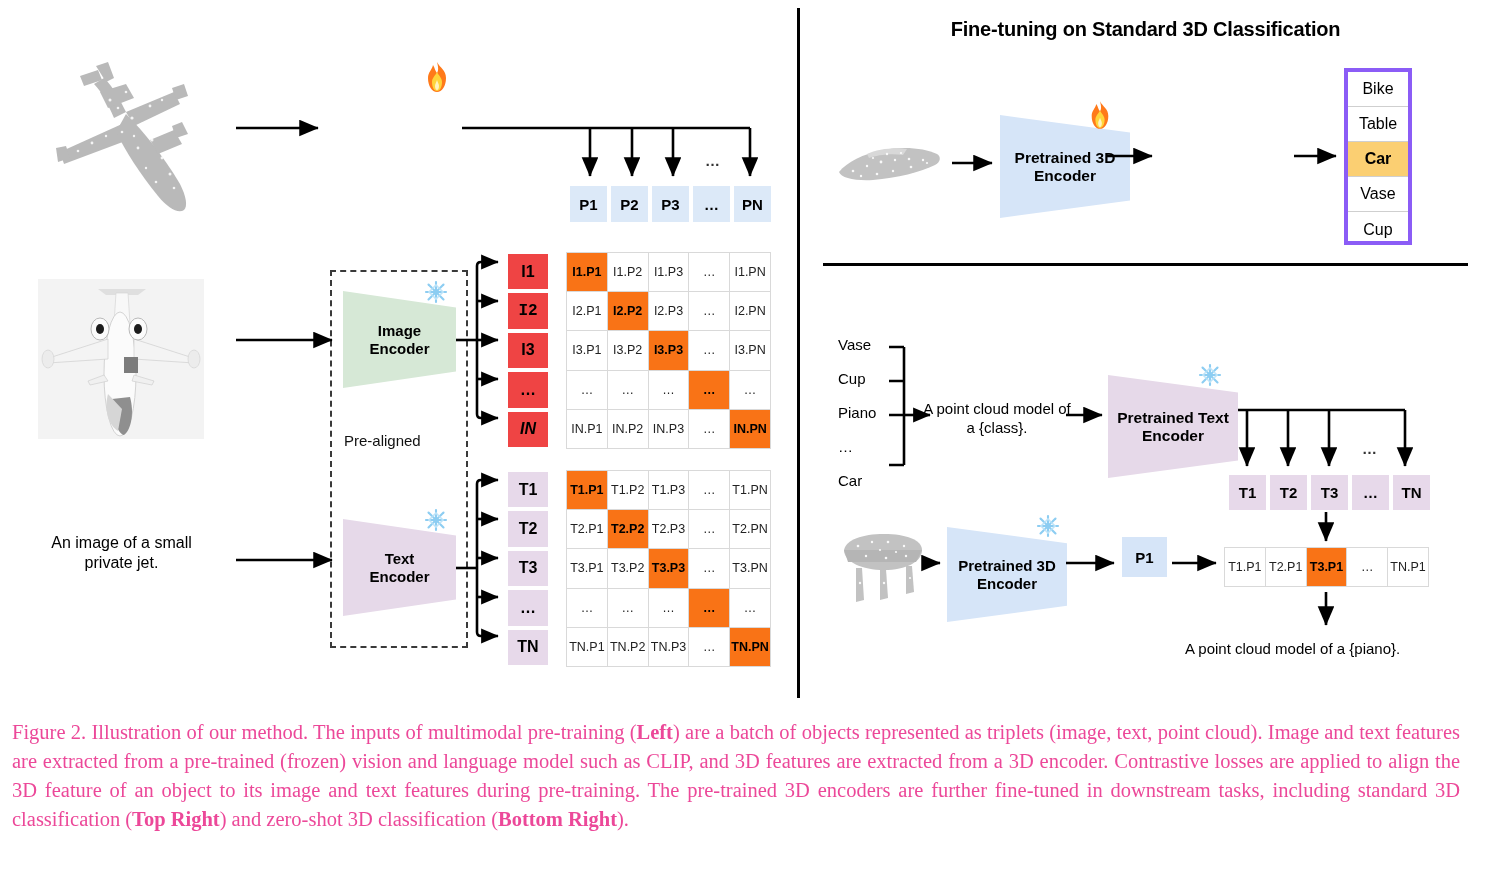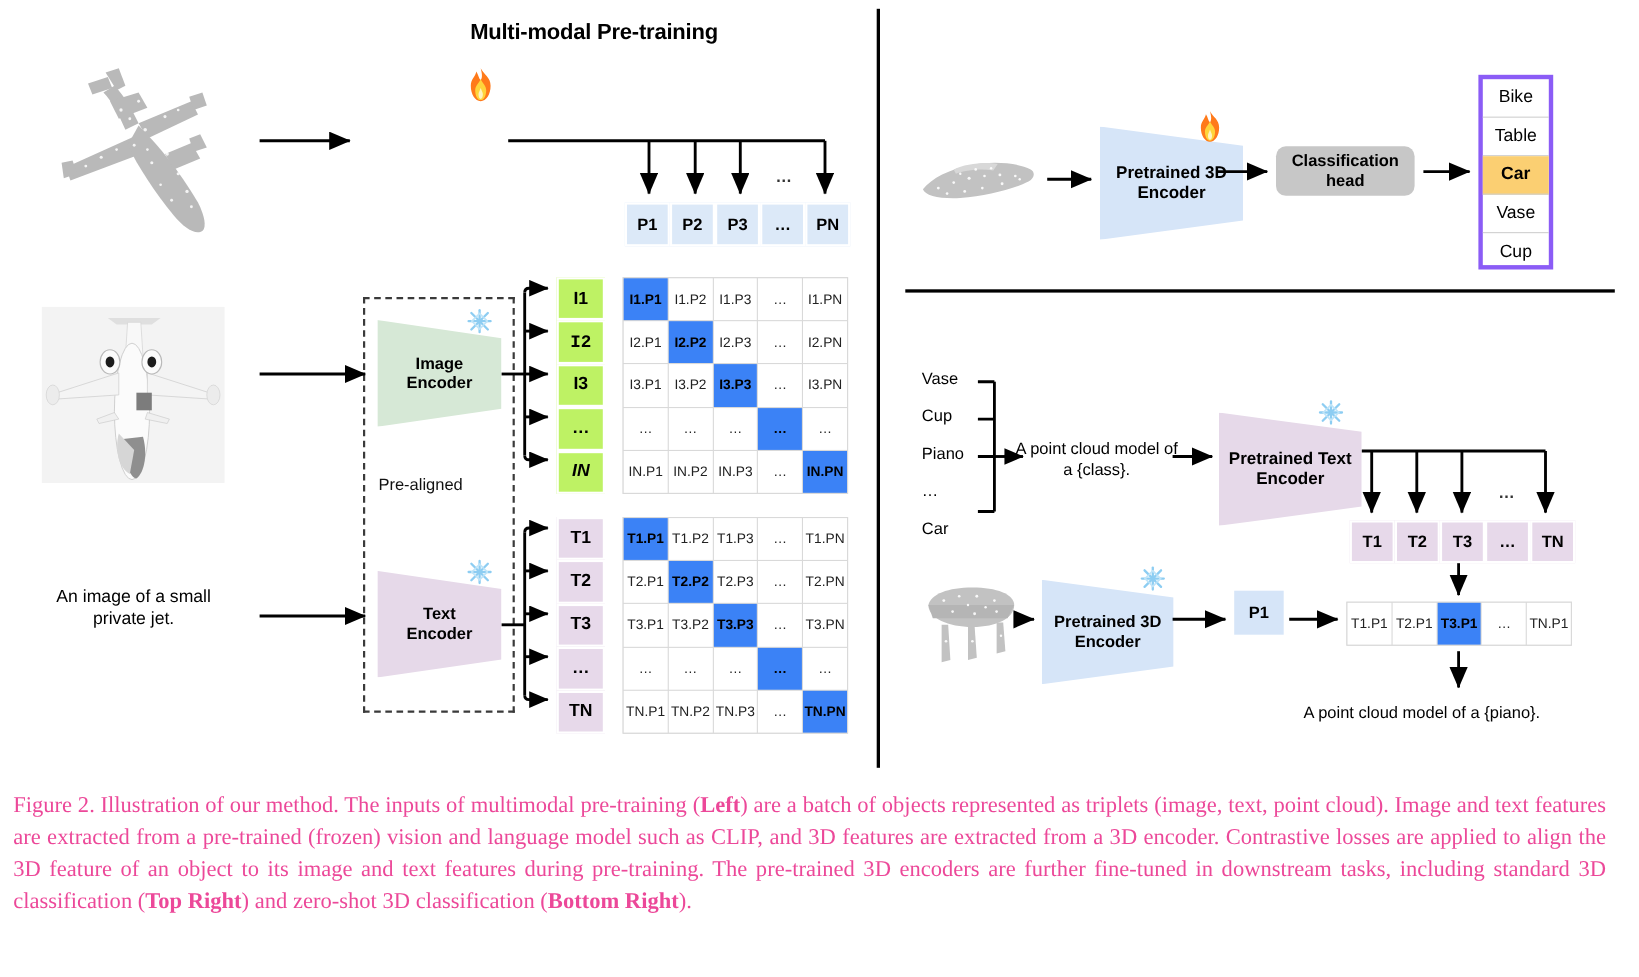--- a/index.html
+++ b/index.html
@@ -25,31 +25,31 @@
   .trap.purple{--c:#e6d9e9;}
 
   
   .cellrow{position:absolute;display:flex;}
   .cell{display:flex;align-items:center;justify-content:center;font-weight:bold;
         box-sizing:border-box;}
   .pcell{background:#dce9f8;border:2px solid #ffffff;font-size:15px;}
   .tcellp{background:#e7d9ea;border:2px solid #ffffff;font-size:15px;}
 
   .colstack{position:absolute;display:flex;flex-direction:column;}
-  .icell{background:#bef264;border:2px solid #fff;font-size:16px;font-weight:bold;
+  .icell{background:#ef4444;border:2px solid #fff;font-size:16px;font-weight:bold;
          display:flex;align-items:center;justify-content:center;box-sizing:border-box;}
   .tcell{background:#e7d9ea;border:2px solid #fff;font-size:16px;font-weight:bold;
          display:flex;align-items:center;justify-content:center;box-sizing:border-box;}
 
   
   .matrix{position:absolute;display:grid;background:#d9d9d9;gap:1px;
           border:1px solid #d9d9d9;box-sizing:border-box;}
   .mcell{background:#ffffff;display:flex;align-items:center;justify-content:center;
          font-size:12.5px;color:#222;}
-  .mcell.hl{background:#3b82f6;font-weight:bold;color:#000;}
+  .mcell.hl{background:#f97316;font-weight:bold;color:#000;}
 
   
   .classlist{position:absolute;border:4px solid #8b5cf6;background:#fff;box-sizing:border-box;}
   .classlist .ci{height:35px;display:flex;align-items:center;justify-content:center;
       font-size:16px;border-bottom:1px solid #cfcfcf;box-sizing:border-box;}
   .classlist .ci:last-child{border-bottom:none;}
   .classlist .ci.hl{background:#fbcf72;font-weight:bold;}
 
   
   .clshead{position:absolute;background:#c7c7c7;border-radius:9px;display:flex;
@@ -80,21 +80,21 @@
   .imgthumb{position:absolute;background:#f2f2f2;}
 </style>
 </head>
 <body>
 
 <div class="fig">
 
   <div class="vdiv"></div>
   <div class="hdiv"></div>
 
-  <div class="title abs" style="left:285px;top:18px;width:510px;">Multi-modal Pre-training</div>
+  <div class="title abs" style="left:823px;top:18px;width:645px;">Fine-tuning on Standard 3D Classification</div>
 
   <svg class="pc" style="left:22px;top:48px;width:215px;height:180px;" viewBox="0 0 215 180">
     <g fill="#b9b9b9">
       <path d="M74 18 L86 14 L92 30 L84 34 Z"></path>
       <path d="M58 28 L76 22 L80 32 L62 38 Z"></path>
       <path d="M82 30 C92 40 98 52 104 64 L92 70 C86 56 80 44 72 36 Z"></path>
       <path d="M78 44 L104 36 L112 50 L86 60 Z"></path>
       <path d="M104 64 L152 44 L158 56 L112 78 Z"></path>
       <path d="M150 40 L162 36 L166 48 L154 52 Z"></path>
       <path d="M100 76 L38 104 L42 116 L106 92 Z"></path>
@@ -311,23 +311,20 @@
 
   <div class="trap blue" style="left:1000px;top:115px;width:130px;height:103px;font-size:15.5px;">
     <span class="lbl">Pretrained 3D<br>Encoder</span>
   </div>
   <svg class="flame" style="left:1088px;top:100px;width:24px;height:30px;" viewBox="0 0 26 32">
     <path d="M13 1 C16 7 22 9 22 17 C22 25 18 31 13 31 C8 31 4 25 4 17 C4 11 8 9 9 4 C11 7 11 10 13 12 C15 9 14 5 13 1 Z" fill="#ff7a1a"></path>
     <path d="M13 11 C15 15 18 17 18 21 C18 26 16 30 13 30 C10 30 8 26 8 21 C8 17 11 15 13 11 Z" fill="#ffd43b"></path>
     <path d="M13 19 C14 22 15 23 15 25 C15 27.5 14 29 13 29 C12 29 11 27.5 11 25 C11 23 12 22 13 19 Z" fill="#fff3bf"></path>
   </svg>
 
-  <div class="clshead" style="left:1160px;top:133px;width:126px;height:45px;">
-    <span>Classification<br>head</span>
-  </div>
 
   <div class="classlist" id="class-list" style="left:1344px;top:68px;width:68px;height:177px;">
       <div class="ci">Bike</div>
       <div class="ci">Table</div>
       <div class="ci hl">Car</div>
       <div class="ci">Vase</div>
       <div class="ci">Cup</div>
     </div>
 
   <div id="zs-classes">

